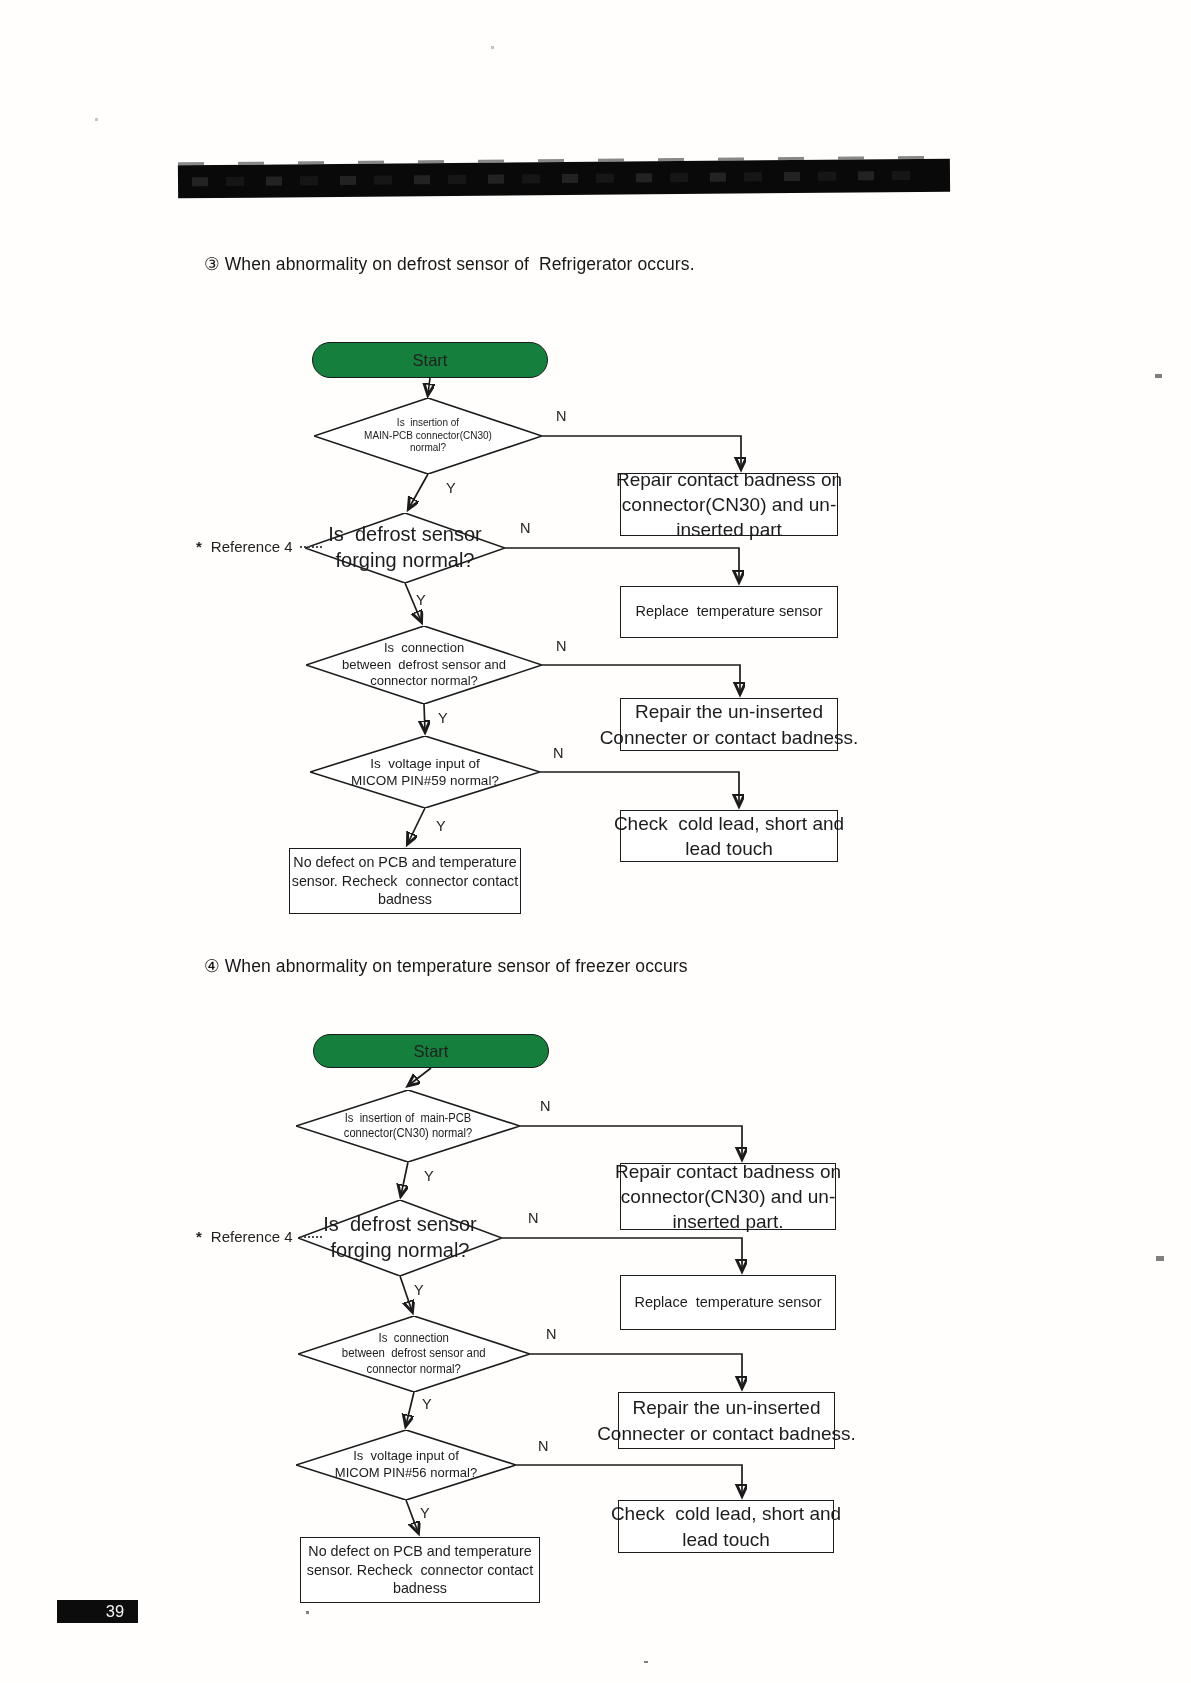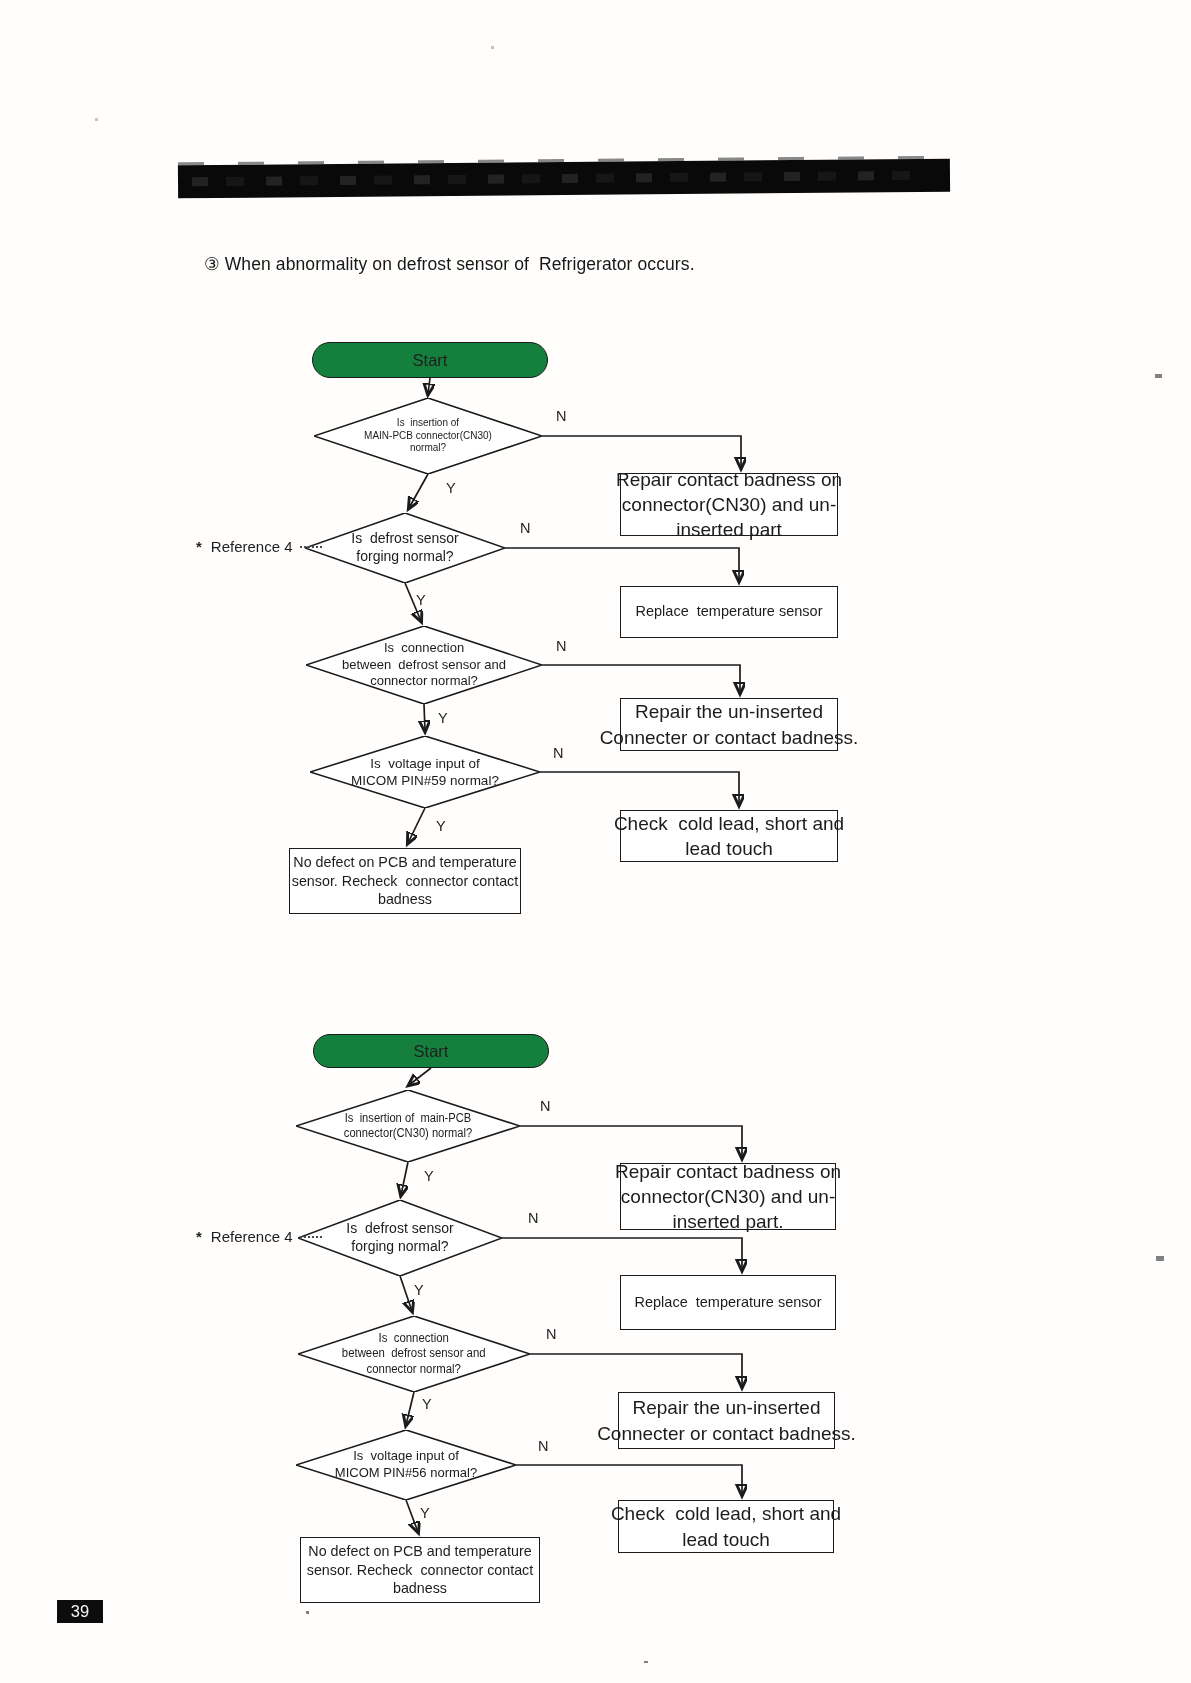--- a/index.html
+++ b/index.html
@@ -26,31 +26,31 @@
   .fbox{font-size:14.3px;}
   .diamond{background:transparent;}
   .dshape{position:absolute;inset:0;width:100%;height:100%;}
   .dshape polygon{fill:#ffffff;stroke:#1b1b1b;stroke-width:1.6px;vector-effect:non-scaling-stroke;}
   .tlines{position:relative;z-index:1;line-height:1.28;}
   .tlines > div{white-space:pre;}
   .rbox .tlines,.fbox .tlines{line-height:1.32;}
   .fs125 .tlines{font-size:10px;}
   .fs13  .tlines{font-size:13px;}
   .fs135 .tlines{font-size:13.5px;}
-  .fs14  .tlines{font-size:14px;text-align:center;}
+  .fs14  .tlines{font-size:20px;text-align:center;}
   .cond  .tlines{transform:scaleX(.93);font-size:12px;}
   .cond2 .tlines{transform:scaleX(.95);font-size:12px;}
 
   .branch-label{position:absolute;z-index:3;font-size:14.5px;color:#242424;}
   .refrow{position:absolute;z-index:3;display:flex;align-items:center;font-size:15px;color:#1f1f1f;}
   .refmark{font-weight:bold;font-size:15px;margin-right:9px;line-height:1;}
   .refdots{width:22px;border-top:2px dotted #4a4a4a;margin-left:7px;height:0;}
 
   .page-badge{position:absolute;left:57px;top:1600px;width:46px;height:23px;background:#0c0c0c;
-              color:#f4f4f4;font-size:16.5px;display:flex;align-items:center;justify-content:center;z-index:4;}
+              color:#f4f4f4;font-size:16.5px;display:flex;align-items:center;justify-content:center;z-index:4;padding-left:35px;}
 
   .speck{position:absolute;background:#555;opacity:.75;z-index:0;}
 </style>
 </head>
 <body>
 
 <div class="page">
 
   <div class="header-bar"></div>
 
@@ -174,20 +174,21 @@
 
   <div class="branch-label" style="left:446px;top:480px;">Y</div>
   <div class="branch-label" style="left:416px;top:592px;">Y</div>
   <div class="branch-label" style="left:438px;top:710px;">Y</div>
   <div class="branch-label" style="left:436px;top:818px;">Y</div>
   <div class="branch-label" style="left:556px;top:408px;">N</div>
   <div class="branch-label" style="left:520px;top:520px;">N</div>
   <div class="branch-label" style="left:556px;top:638px;">N</div>
   <div class="branch-label" style="left:553px;top:745px;">N</div>
 
+  <div class="section-heading" style="left:204px;top:956px;">④ When abnormality on temperature sensor of freezer occurs</div>
 
   <div class="node obox" style="left:313px;top:1034px;width:236px;height:34px;">
     <div>Start</div>
   </div>
 
   <div class="node diamond cond" style="left:296px;top:1090px;width:224px;height:72px;">
     <svg class="dshape" viewBox="0 0 100 60" preserveAspectRatio="none">
         <polygon points="50,0 100,30 50,60 0,30"></polygon>
       </svg>
     <div class="tlines">

